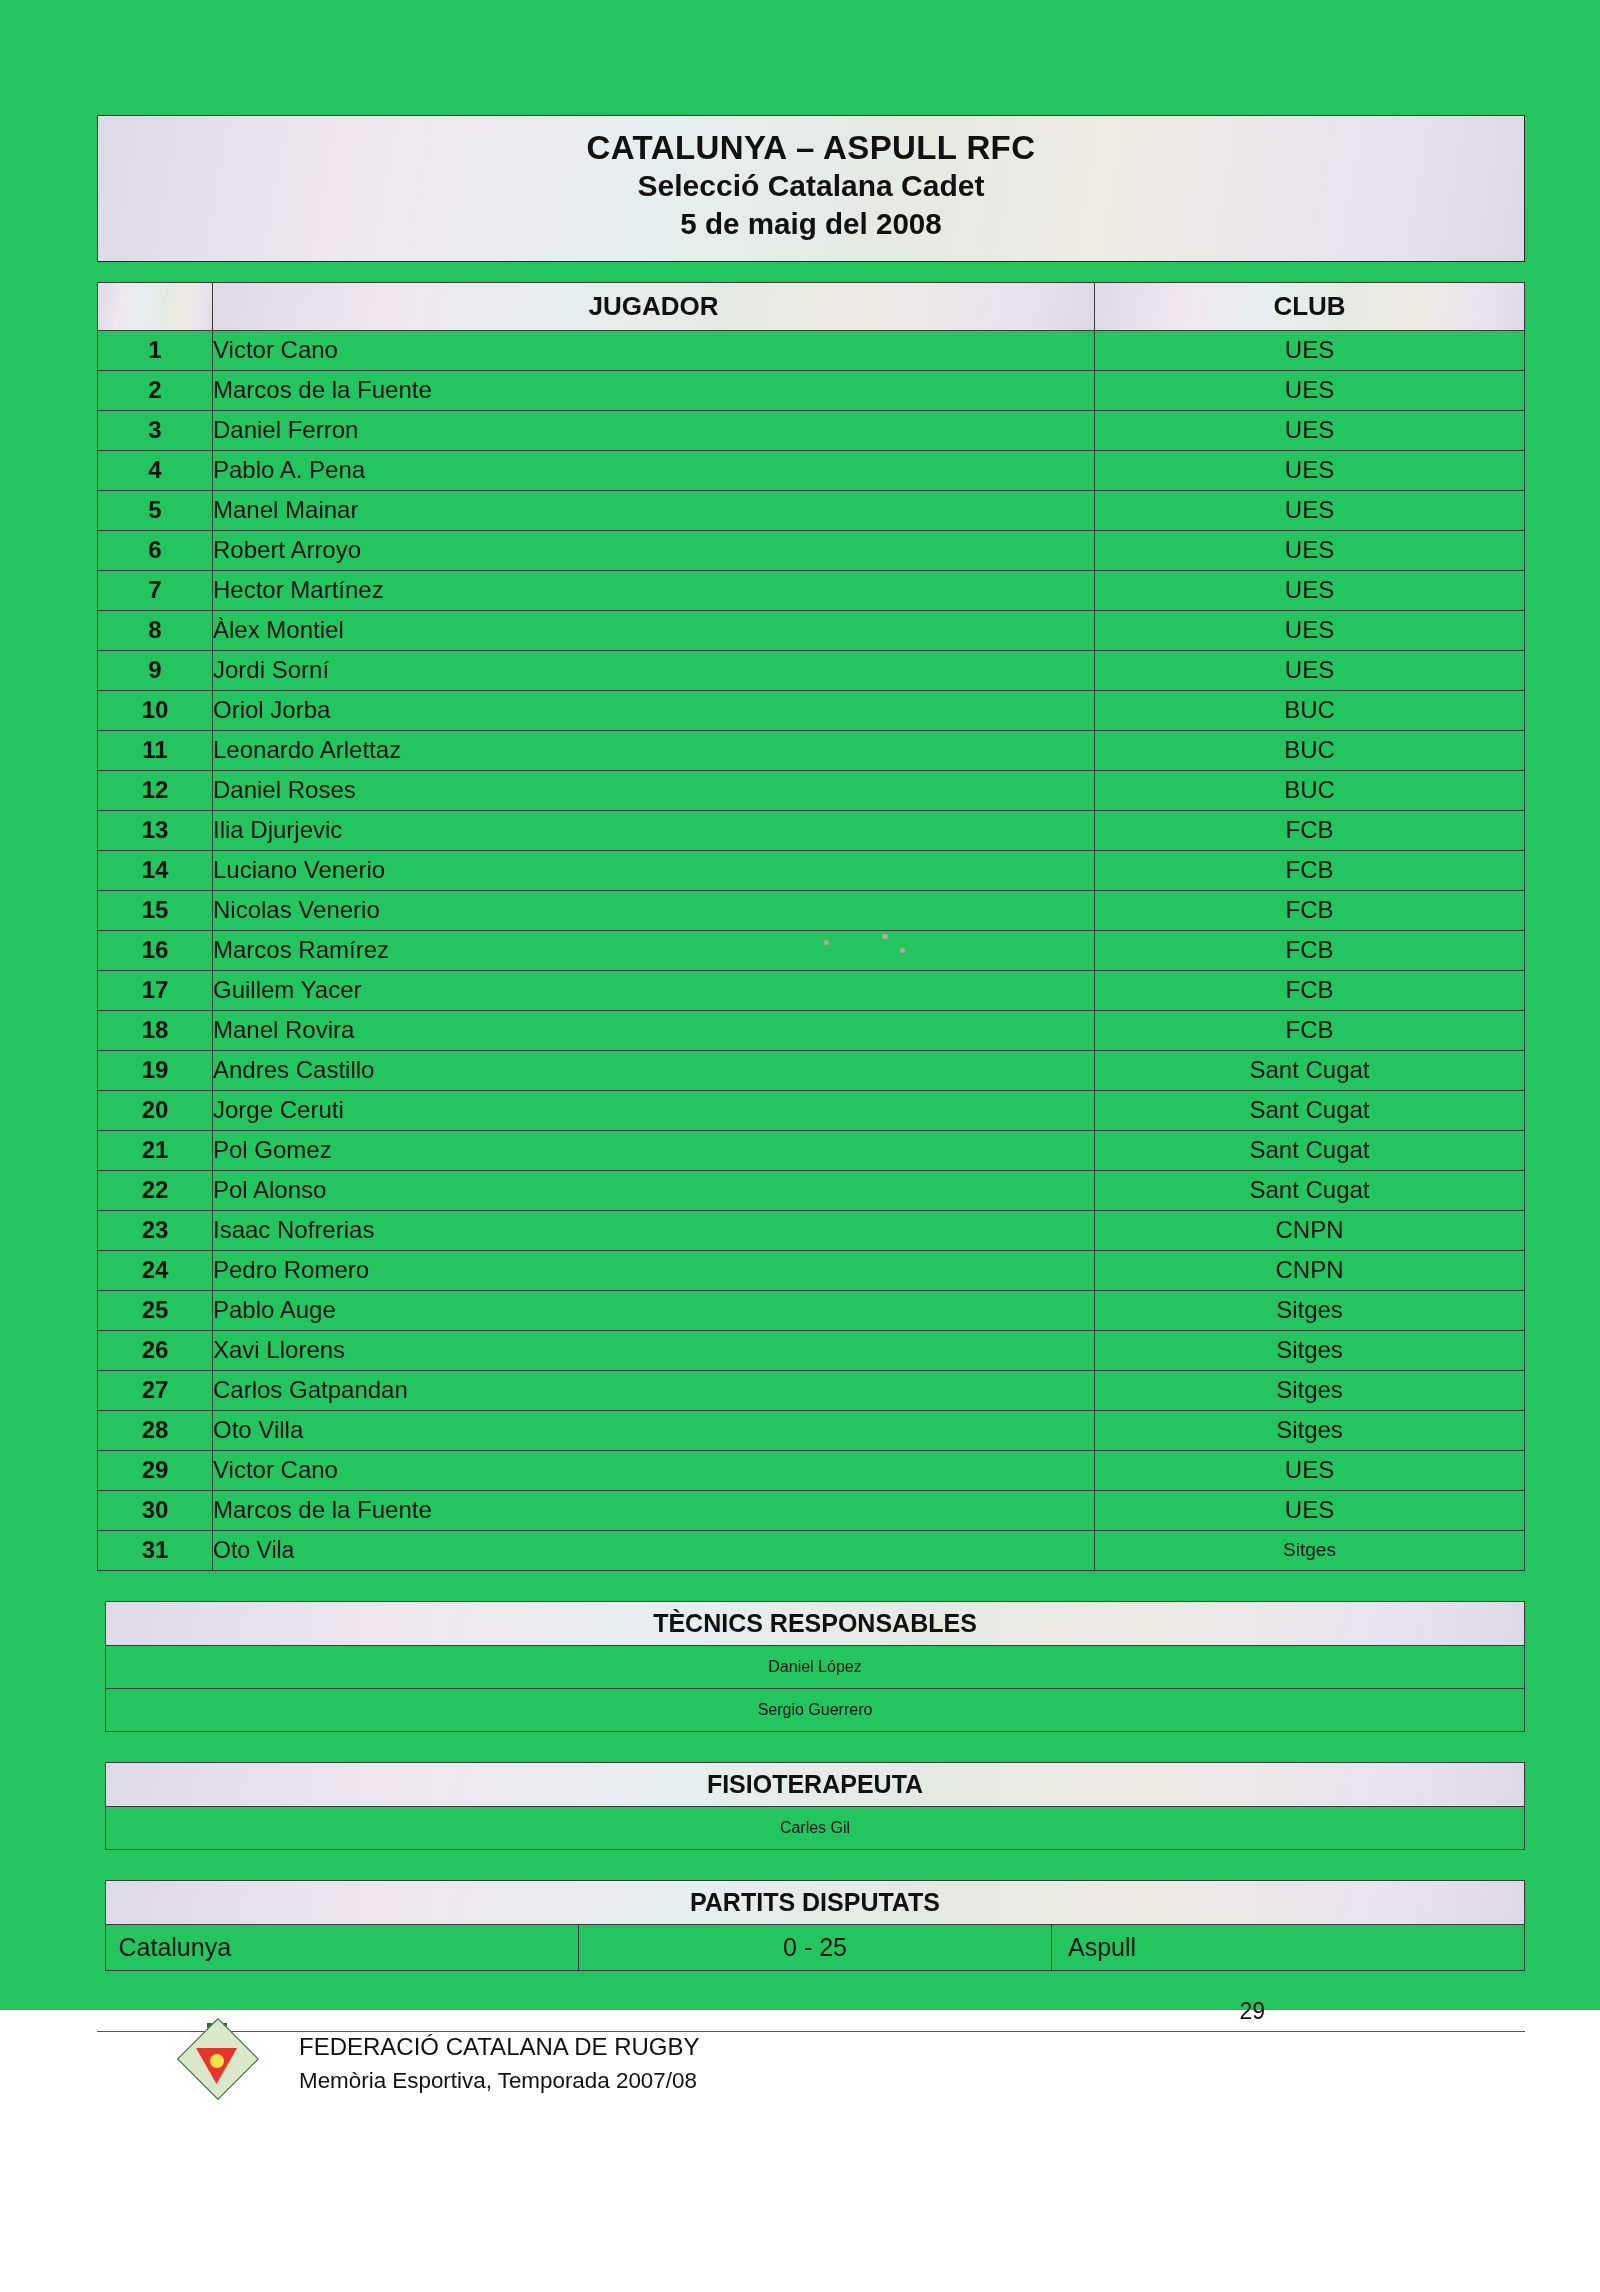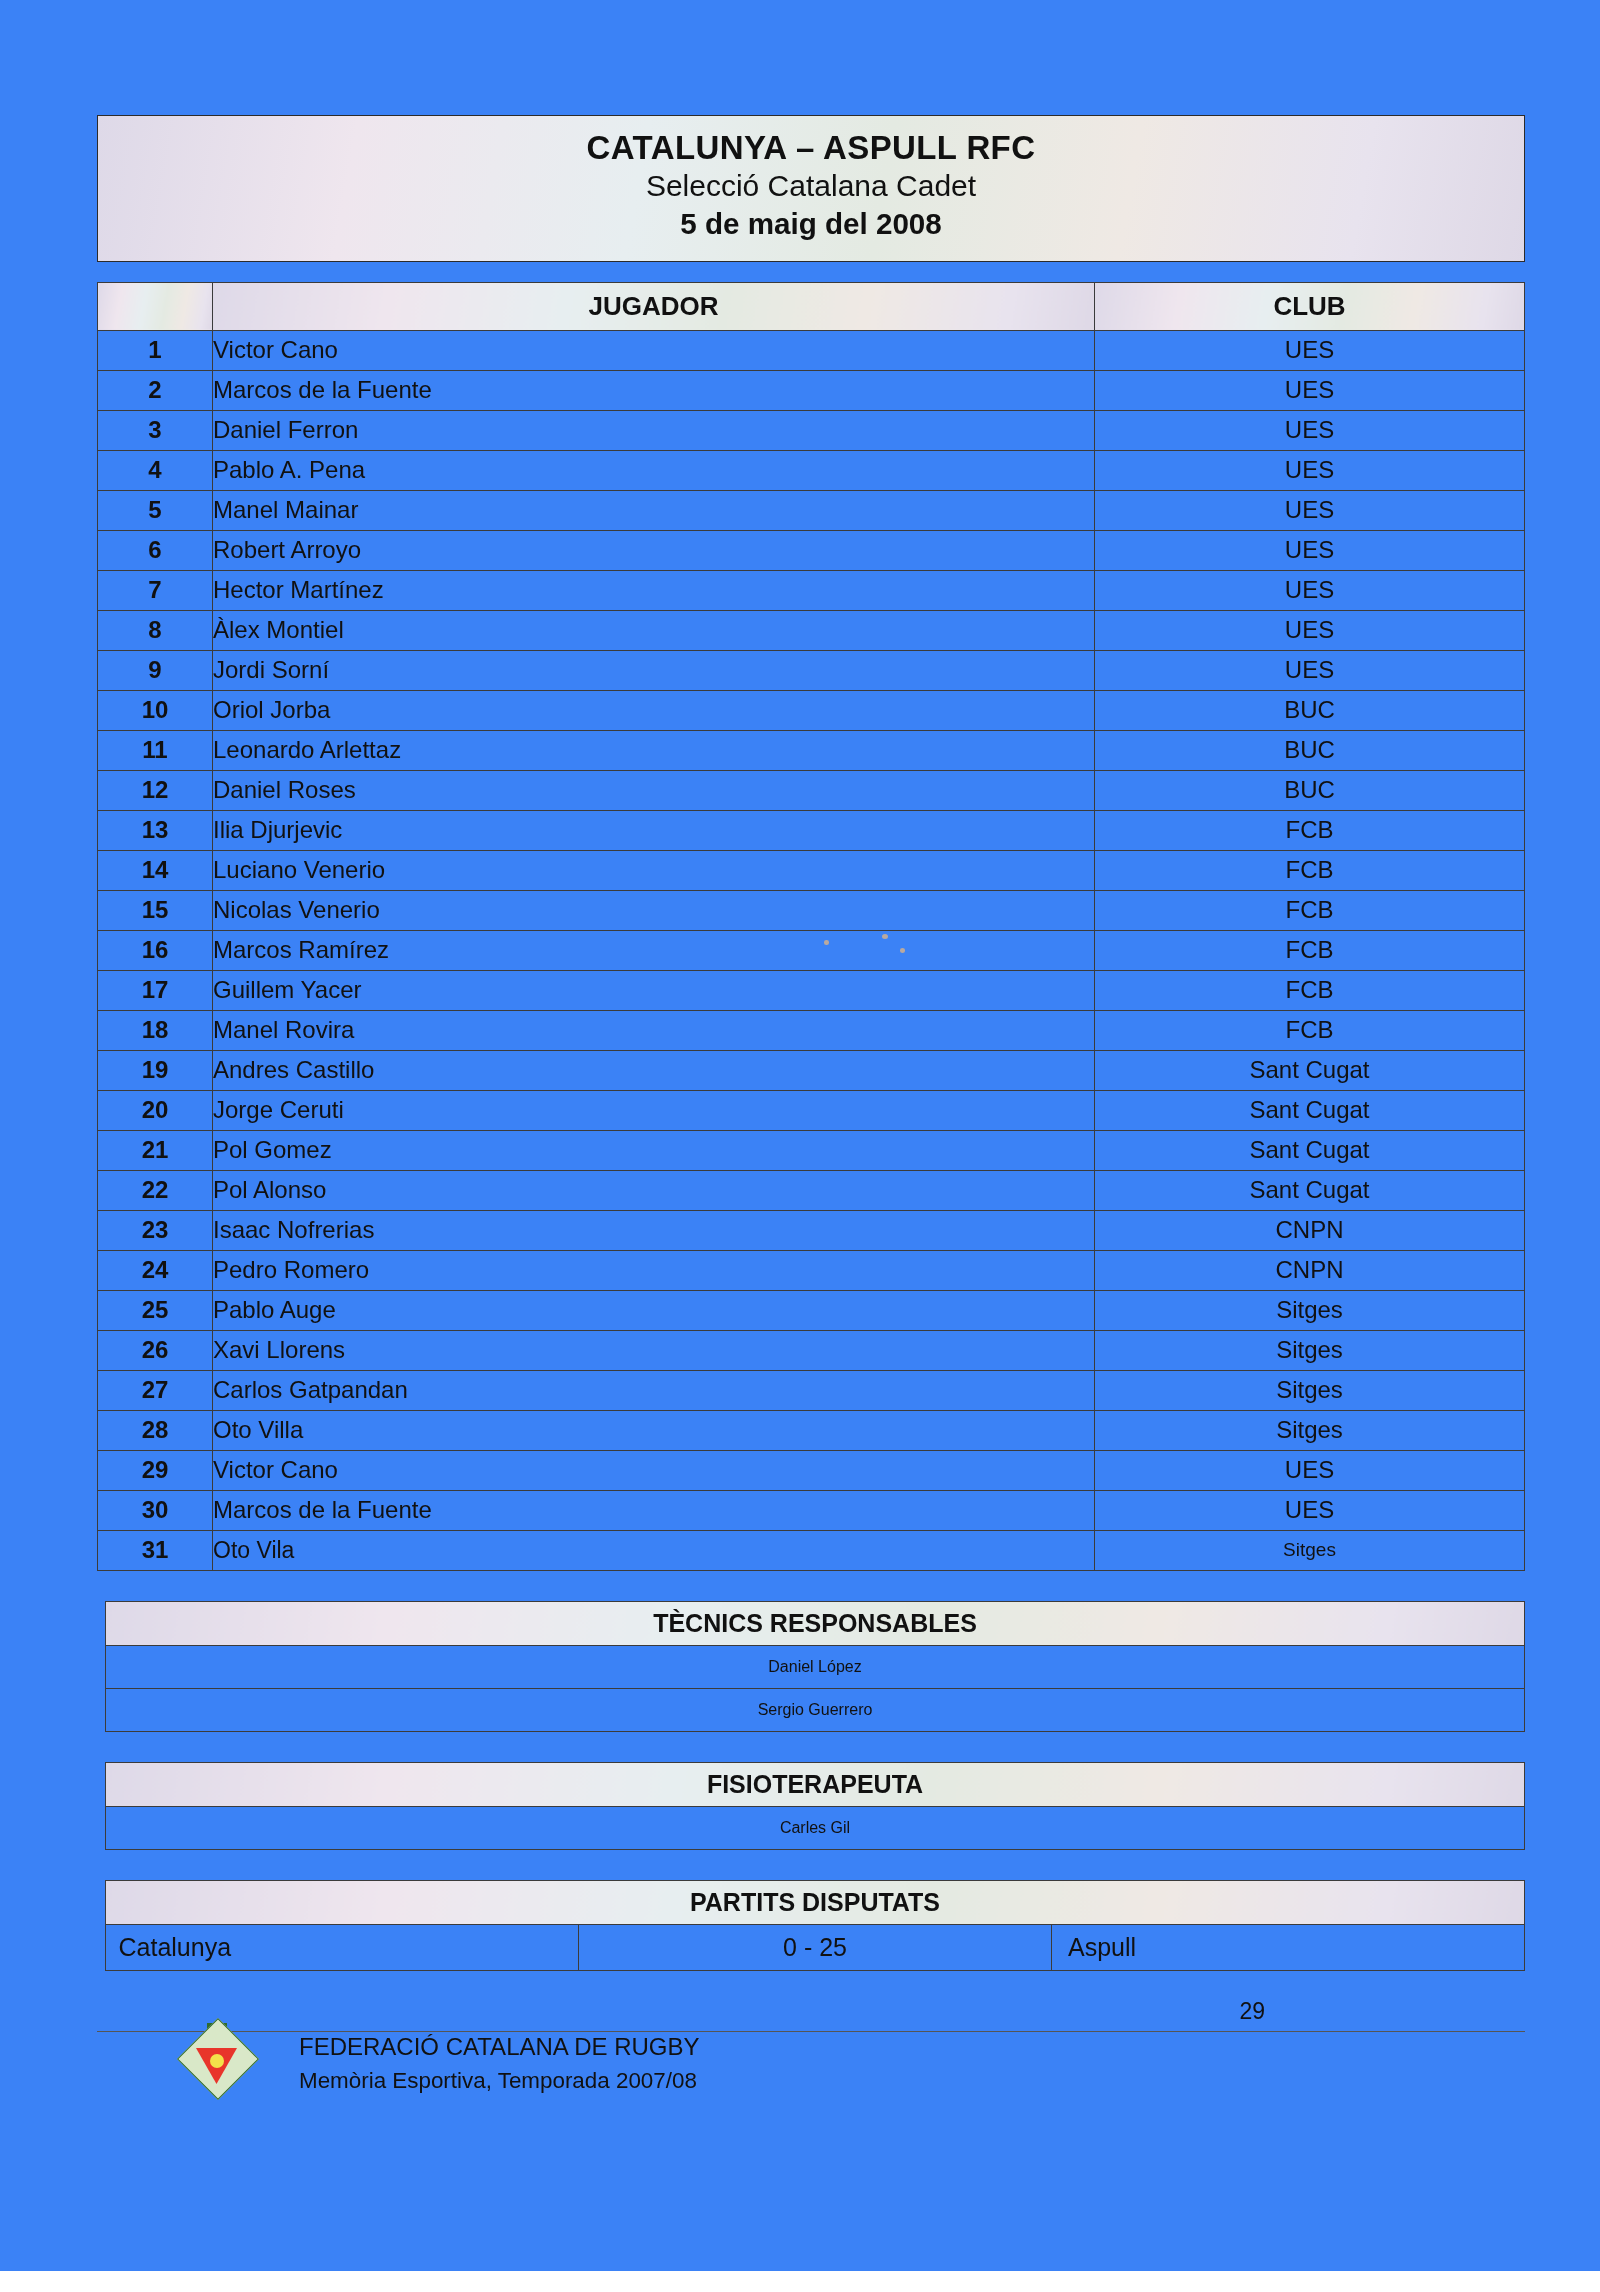--- a/index.html
+++ b/index.html
@@ -12,22 +12,22 @@
     height: 2293px;
     font-family: "Liberation Sans", sans-serif;
     color: #111;
     position: relative;
     overflow: hidden;
   }
   .page {
     position: absolute;
     left: 0; top: 0;
     width: 1600px;
-    height: 2271px;
-    background: #3b82f6;
+    height: 2010px;
+    background: #22c55e;
   }
   .content {
     position: absolute;
     left: 97px;
     top: 115px;
     width: 1428px;
   }
 
   
   .banner {
@@ -37,21 +37,21 @@
     text-align: center;
   }
   .banner .l1 {
     font-size: 33px;
     font-weight: bold;
     letter-spacing: 0.4px;
     line-height: 1.18;
   }
   .banner .l2 {
     font-size: 30px;
-    font-weight: normal;
+    font-weight: bold;
     line-height: 1.25;
   }
   .banner .l3 {
     font-size: 29.6px;
     font-weight: bold;
     line-height: 1.28;
   }
 
   
   table.roster {

